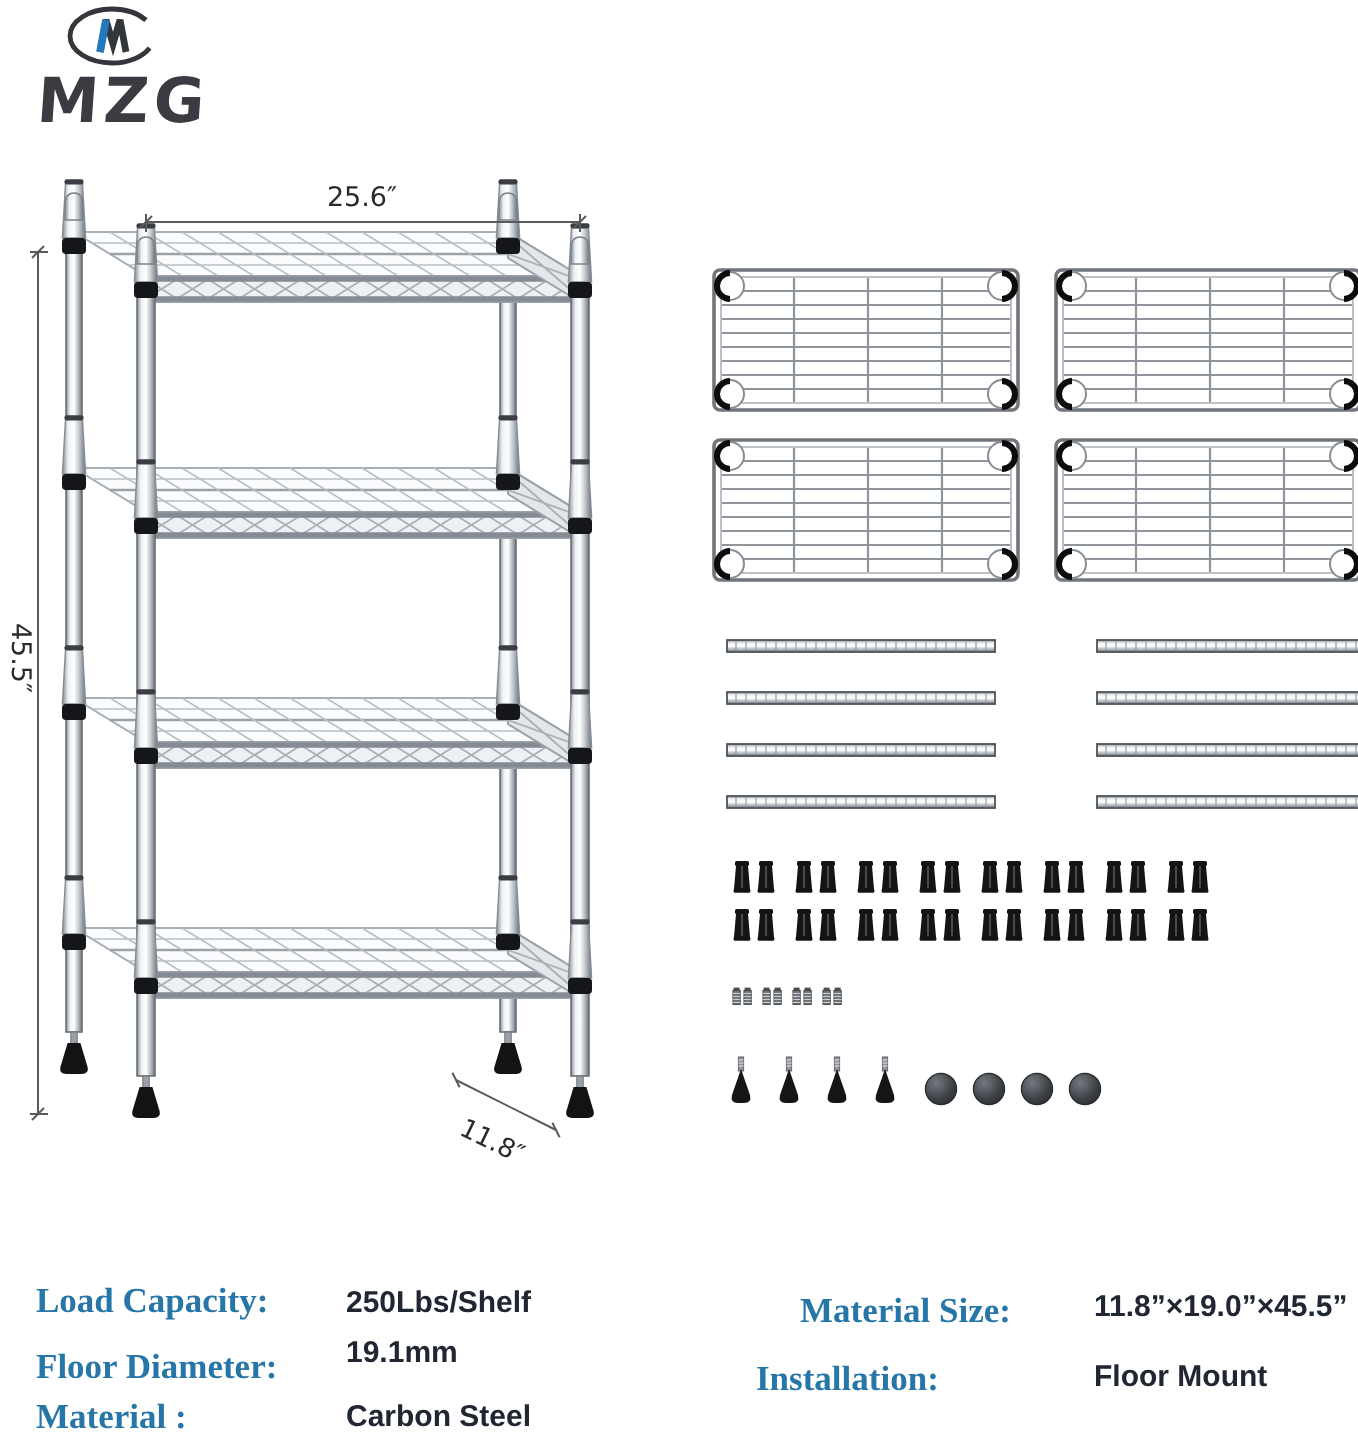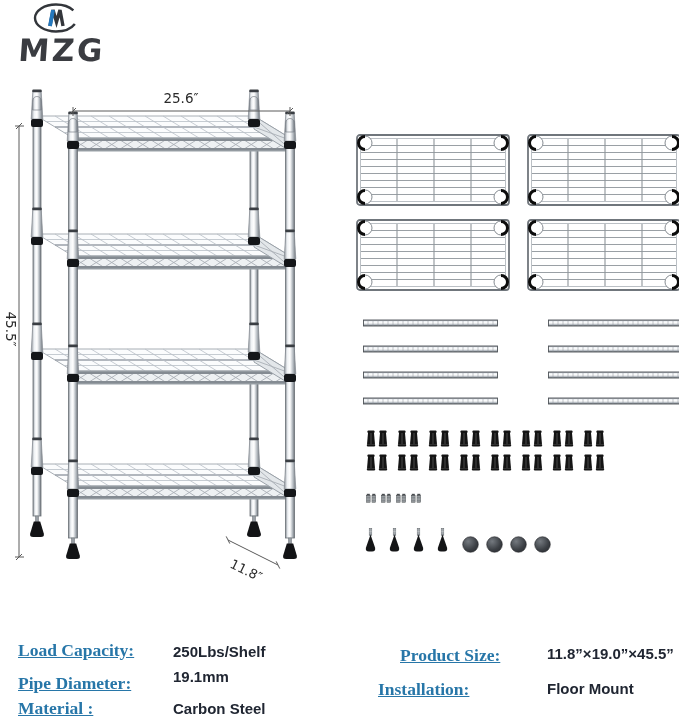--- a/index.html
+++ b/index.html
@@ -16,21 +16,21 @@
   .pole-grid{left:363px;top:319px;display:grid;grid-template-columns:repeat(2,135px);
              column-gap:50px;row-gap:18px;}
   .sleeve-rows{left:366px;top:430px;width:252px;display:flex;flex-wrap:wrap;
                column-gap:2px;row-gap:7px;}
   .sleeve-rows svg:nth-child(even){margin-right:7px;}
   .screw-row{left:366px;top:493px;display:flex;gap:5px;}
   .feet-row{left:363px;top:528px;display:flex;gap:9px;}
   .caps-row{left:462px;top:536px;display:flex;gap:7px;}
   
   .spec-label{position:absolute;font-family:"Liberation Serif","DejaVu Serif",serif;
-              font-weight:bold;font-size:17.5px;color:#2776a8;white-space:nowrap;text-decoration:underline;}
+              font-weight:bold;font-size:17.5px;color:#2776a8;white-space:nowrap;}
   .spec-value{position:absolute;font-family:Liberation Sans, sans-serif;
               font-weight:bold;font-size:15px;color:#20263253;color:#202632;white-space:nowrap;}
   text{font-family:"DejaVu Sans","Liberation Sans",sans-serif;}
 </style>
 </head>
 <body>
 
 <div class="stage">
 
   <svg width="0" height="0" style="position:absolute" aria-hidden="true">
@@ -592,22 +592,22 @@
   </svg>
 
   <svg width="17" height="17" viewBox="0 0 17 17">
     <circle cx="8.5" cy="8.5" r="7.8" fill="url(#capGrad)" stroke="#26292c" stroke-width="0.6"></circle>
   </svg>
 </div>
 
   <div>
     <span class="spec-label" style="left:18px;top:640px">Load Capacity:</span>
     <span class="spec-value" style="left:173px;top:643px">250Lbs/Shelf</span>
-    <span class="spec-label" style="left:18px;top:673px">Pipe Diameter:</span>
+    <span class="spec-label" style="left:18px;top:673px">Floor Diameter:</span>
     <span class="spec-value" style="left:173px;top:668px">19.1mm</span>
     <span class="spec-label" style="left:18px;top:698px">Material :</span>
     <span class="spec-value" style="left:173px;top:700px">Carbon Steel</span>
-    <span class="spec-label" style="left:400px;top:645px">Product Size:</span>
+    <span class="spec-label" style="left:400px;top:645px">Material Size:</span>
     <span class="spec-value" style="left:547px;top:645px">11.8”×19.0”×45.5”</span>
     <span class="spec-label" style="left:378px;top:679px">Installation:</span>
     <span class="spec-value" style="left:547px;top:680px">Floor Mount</span>
   </div>
 </div>
 
 </body></html>

